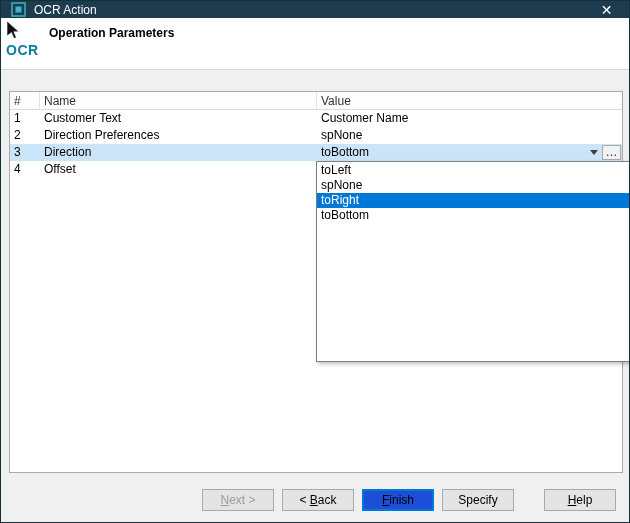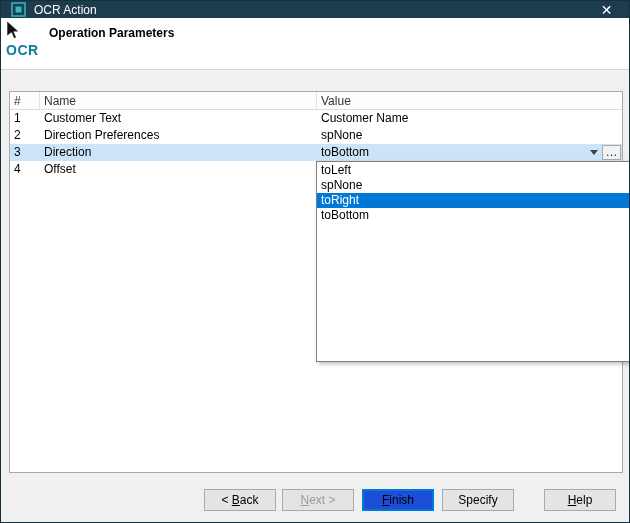--- a/index.html
+++ b/index.html
@@ -159,21 +159,21 @@
     </div>
 
     <div class="dropdown">
       <div class="option">toLeft</div>
       <div class="option">spNone</div>
       <div class="option selected">toRight</div>
       <div class="option">toBottom</div>
     </div>
 
     <div class="footer">
+      <button class="btn next disabled"><span></span><span class="accel">N</span><span>ext &gt;</span></button>
       <button class="btn back"><span>&lt; </span><span class="accel">B</span><span>ack</span></button>
-      <button class="btn next disabled"><span></span><span class="accel">N</span><span>ext &gt;</span></button>
       <button class="btn finish default"><span></span><span class="accel">F</span><span>inish</span></button>
       <button class="btn cancel"><span>Specify</span><span class="accel"></span><span></span></button>
       <button class="btn help"><span></span><span class="accel">H</span><span>elp</span></button>
     </div>
 
   </div>
 </div>
 
 </body></html>

